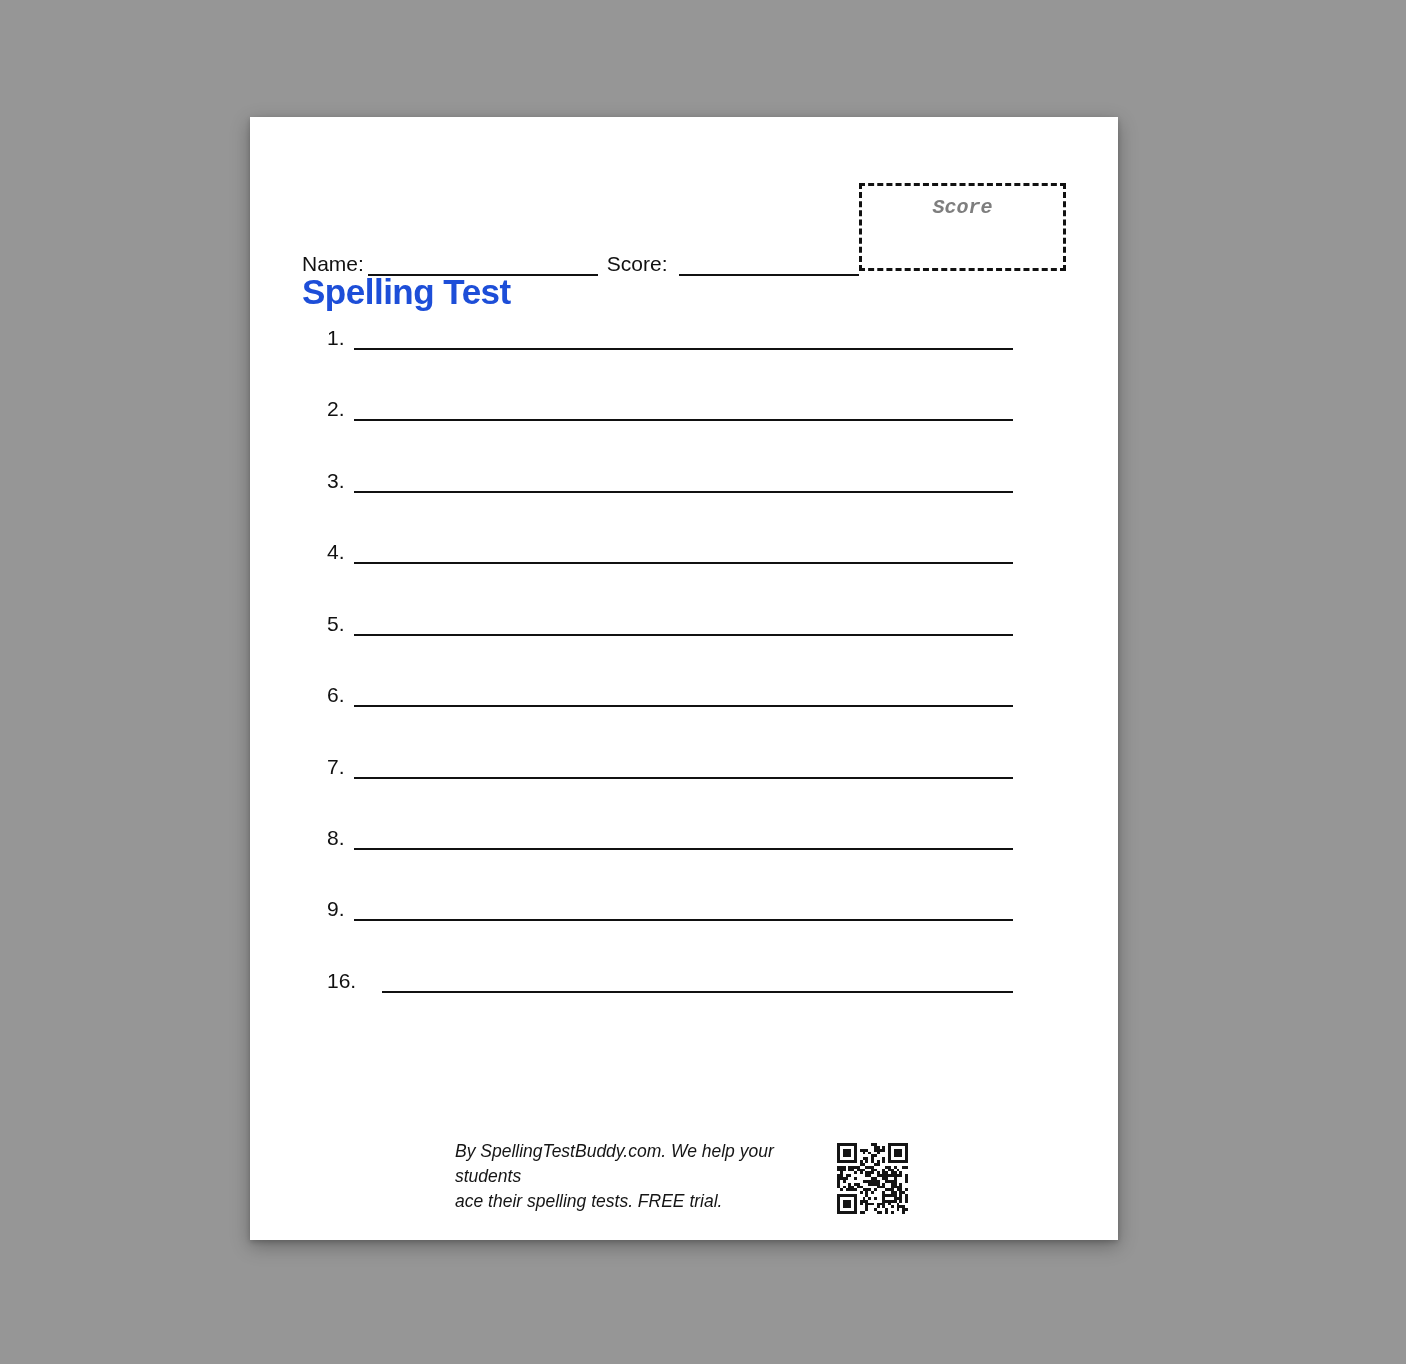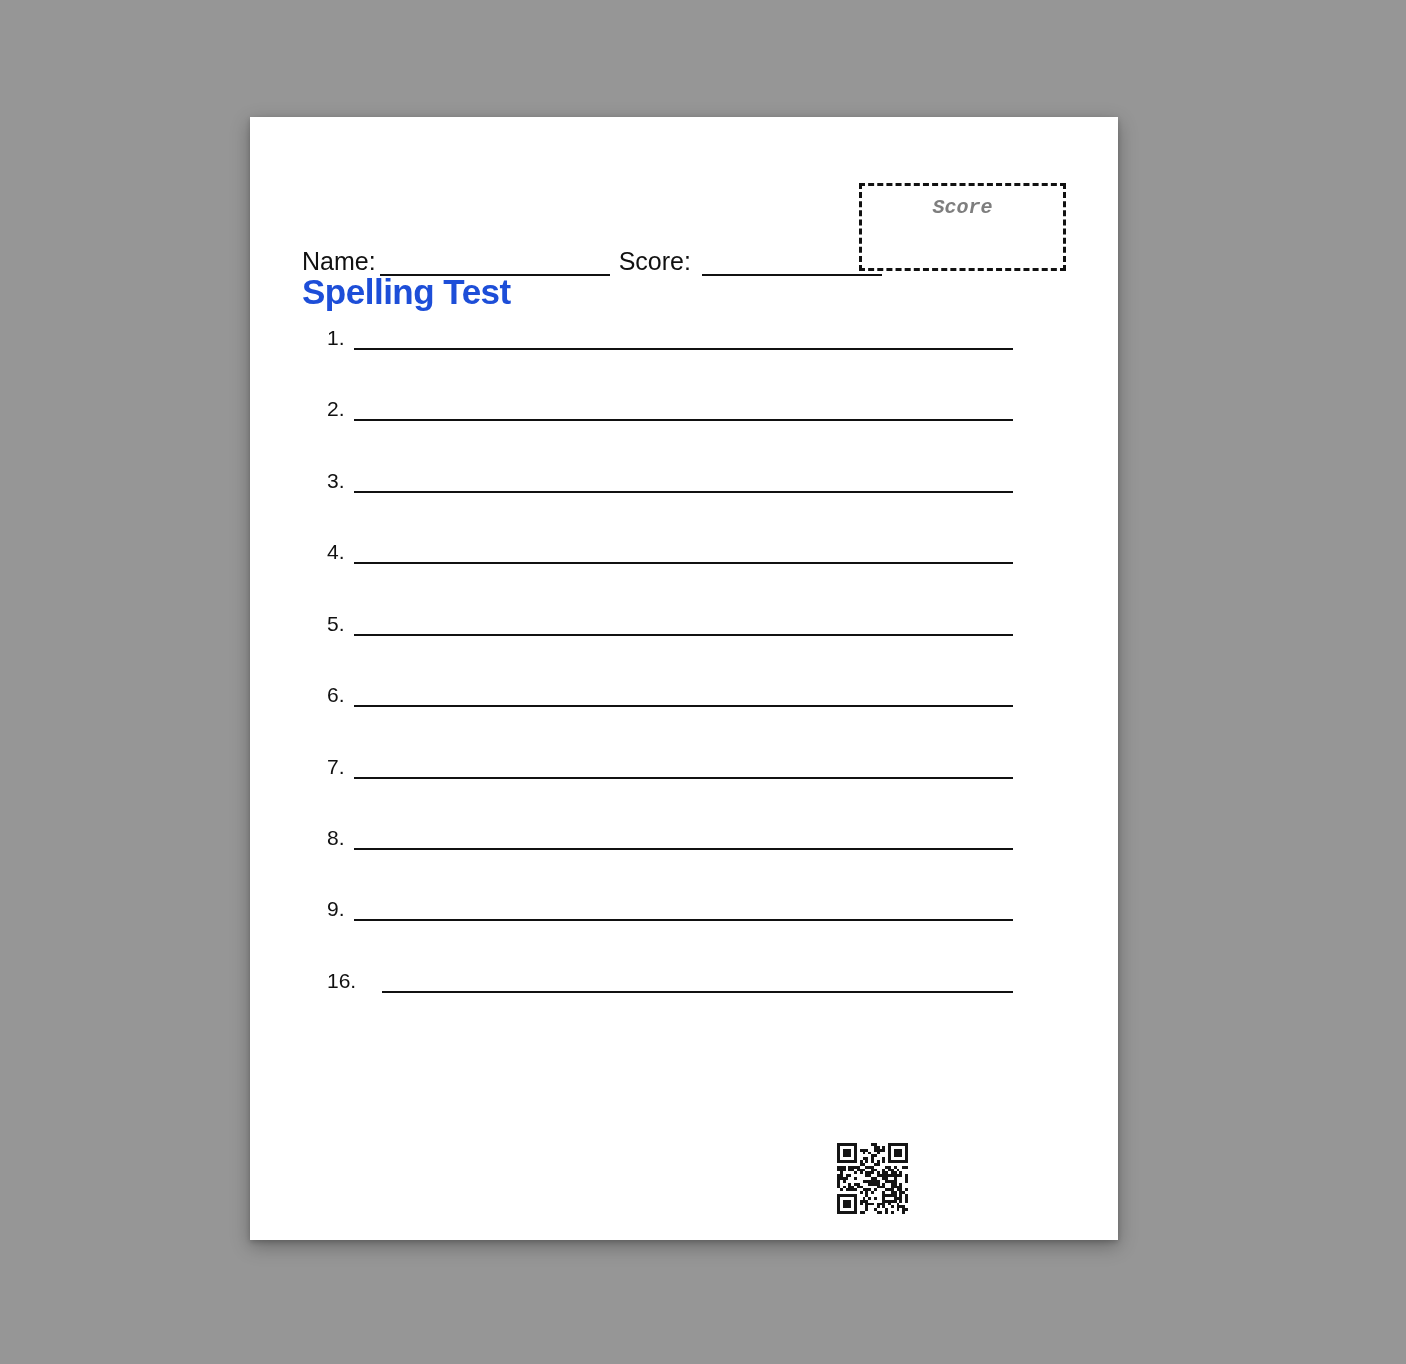--- a/index.html
+++ b/index.html
@@ -28,21 +28,21 @@
     font-weight: bold;
     letter-spacing: -0.5px;
     color: #1d4ed8;
   }
   .meta-row {
     position: absolute;
     left: 52px; top: 133px;
     display: flex;
     align-items: flex-end;
     height: 26px;
-    font-size: 25px;
+    font-size: 21px;
     color: #111111;
   }
   .blank {
     display: inline-block;
     border-bottom: 2px solid #111111;
     height: 24px;
   }
   .name-blank { width: 230px; margin-left: 4px; }
   .date-label { margin-left: 9px; }
   .date-blank { width: 180px; margin-left: 11px; }
@@ -150,20 +150,24 @@
     </div>
     <div class="answer-row" style="top:778px">
       <span class="num">9.</span>
       <span class="rule"></span>
     </div>
     <div class="answer-row row-10" style="top:850px">
       <span class="num">16.</span>
       <span class="rule"></span>
     </div>
 
+    <div class="footer-credit">
+      <div>By SpellingTestBuddy.com. We help your students</div>
+      <div>ace their spelling tests. FREE trial.</div>
+    </div>
 
     <div class="qr">
         <svg viewBox="0 0 25 25" shape-rendering="crispEdges">
           <rect x="0" y="0" width="25" height="25" fill="#ffffff"></rect>
           <rect x="0" y="0" width="1" height="1" fill="#151515"></rect>
           <rect x="1" y="0" width="1" height="1" fill="#151515"></rect>
           <rect x="2" y="0" width="1" height="1" fill="#151515"></rect>
           <rect x="3" y="0" width="1" height="1" fill="#151515"></rect>
           <rect x="4" y="0" width="1" height="1" fill="#151515"></rect>
           <rect x="5" y="0" width="1" height="1" fill="#151515"></rect>

